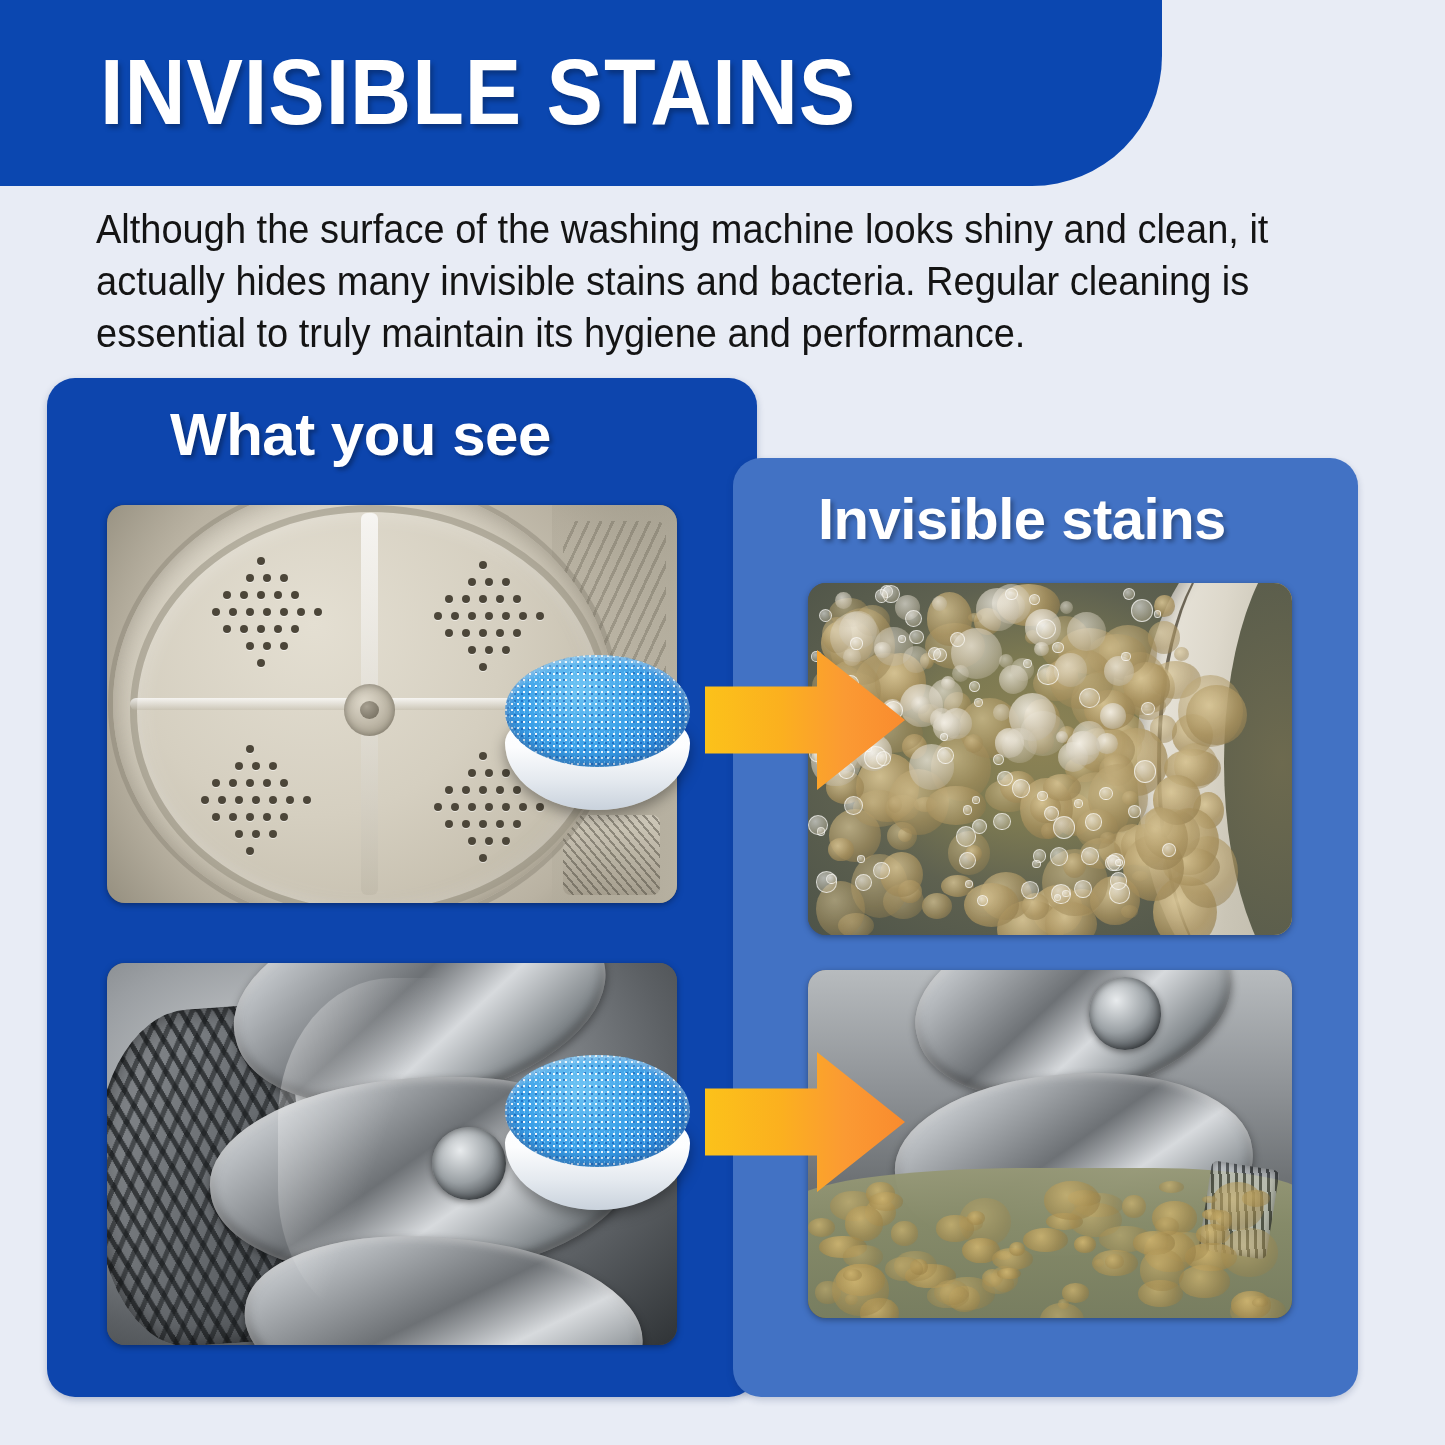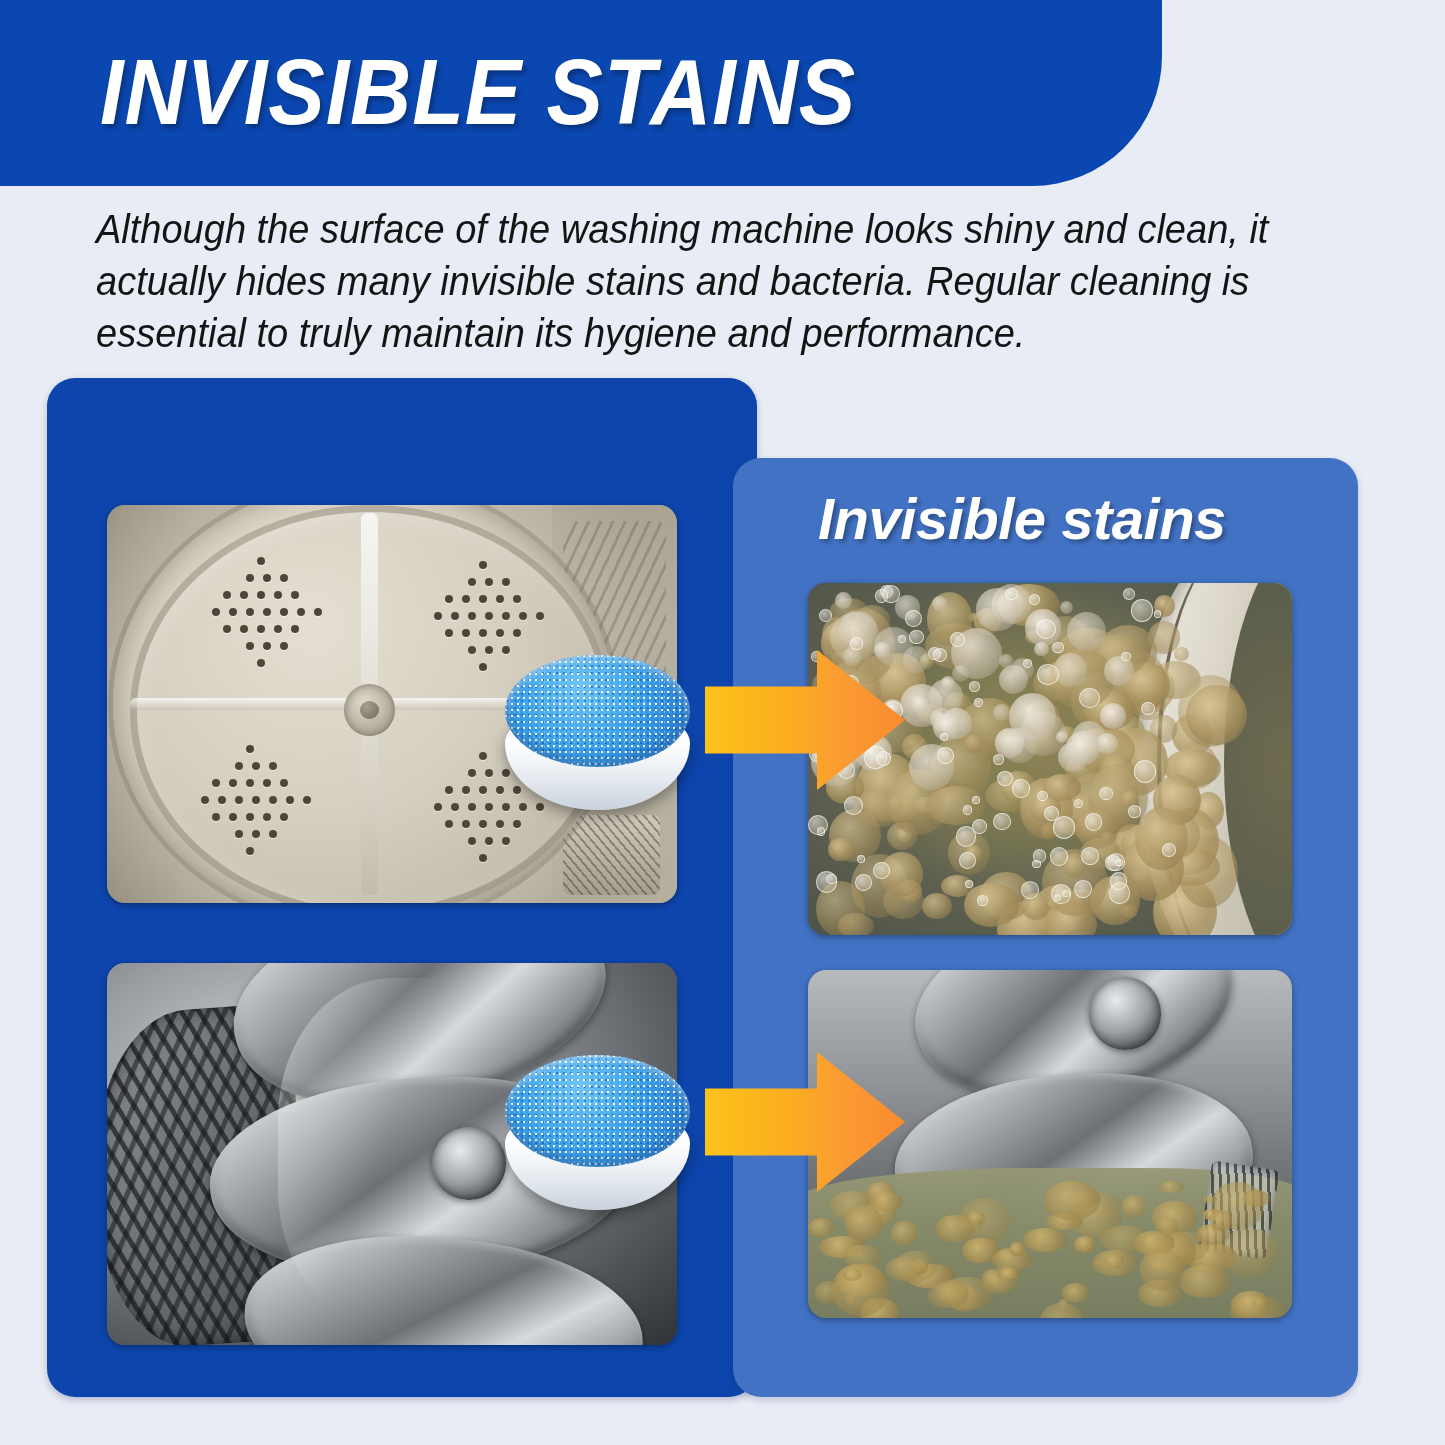--- a/index.html
+++ b/index.html
@@ -2,21 +2,21 @@
 <html><head>
 <meta charset="utf-8">
 <style>
   html,body{margin:0;padding:0;}
   body{
     width:1445px;height:1445px;
     background:#e8ecf5;
     font-family:"Liberation Sans","DejaVu Sans",sans-serif;
     overflow:hidden;position:relative;
   }
-  .stage{position:absolute;inset:0;font-style:italic;}
+  .stage{position:absolute;inset:0;}
 
   
   #header-banner{
     position:absolute;left:0;top:0;width:1162px;height:186px;
     background:#0b47b0;
     border-bottom-right-radius:130px;
     overflow:hidden;
   }
   #page-title{
     position:absolute;left:100px;top:44px;
@@ -261,20 +261,21 @@
   <div id="header-banner">
     <div id="page-title">INVISIBLE STAINS</div>
   </div>
 
   <div id="intro-paragraph">Although the surface of the washing machine looks shiny and clean, it actually hides many invisible stains and bacteria. Regular cleaning is essential to truly maintain its hygiene and performance.</div>
 
   <div id="panel-what-you-see"></div>
 
   <div id="panel-invisible-stains"></div>
 
+  <div class="panel-heading" id="heading-what-you-see">What you see</div>
 
   <div class="panel-heading" id="heading-invisible-stains">Invisible stains</div>
 
   <div class="photo" id="photo-agitator">
     <div class="ph-inner agit-bg">
       <div class="agit-side"></div>
       <div class="agit-side-ribs"></div>
       <div class="agit-mesh"></div>
       <div class="agit-disc"></div>
       <div class="agit-rim"></div>

